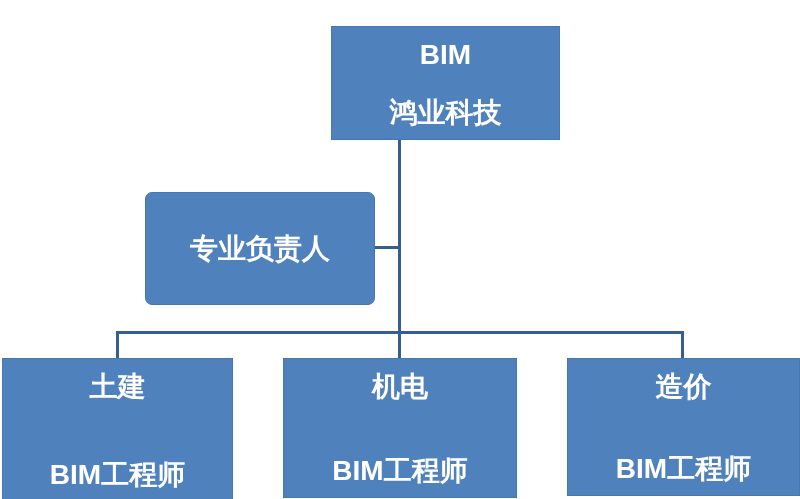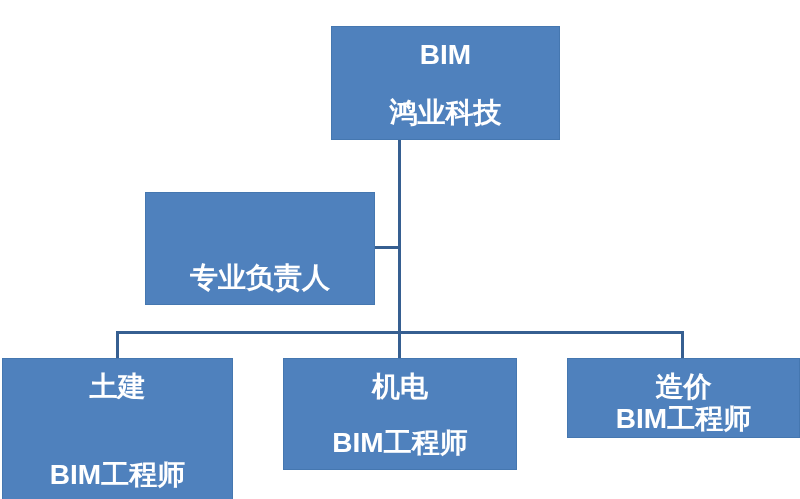--- a/index.html
+++ b/index.html
@@ -34,21 +34,22 @@
     align-items:center;
     justify-content:space-between;
     padding:12px 4px 10px 4px;
     font-size:28px;
     font-weight:700;
     line-height:1.15;
     text-align:center;
     white-space:nowrap;
   }
   .node.single{
-    justify-content:flex-end;
+    justify-content:center;
+    border-radius:7px;
   }
   .node-line{display:block;}
   .connector{
     position:absolute;
     background:var(--connector);
   }
   .watermark{
     position:absolute;
     top:450px;
     right:5px;
@@ -56,22 +57,22 @@
     font-weight:400;
     letter-spacing:1px;
     color:var(--watermark-text);
     text-shadow:0 0 1px rgba(150,155,165,0.55);
     white-space:nowrap;
   }
   
   #node-manager{left:287px;top:26px;width:229px;height:114px;margin-left:44px;}
   #node-lead{left:145px;top:192px;width:230px;height:113px;}
   #node-civil{left:2px;top:358px;width:231px;height:144px;}
-  #node-mep{left:283px;top:358px;width:234px;height:112px;}
-  #node-cost{left:567px;top:358px;width:233px;height:80px;}
+  #node-mep{left:283px;top:358px;width:234px;height:140px;}
+  #node-cost{left:567px;top:358px;width:233px;height:138px;}
   #conn-drop{left:398px;top:140px;width:3px;height:218px;}
   #conn-lead{left:375px;top:246px;width:24px;height:3px;}
   #conn-bar{left:116px;top:331px;width:568px;height:3px;}
   #conn-stub-left{left:116px;top:331px;width:3px;height:27px;}
   #conn-stub-right{left:681px;top:331px;width:3px;height:27px;}
 </style>
 </head>
 <body>
 
 <div class="stage">

